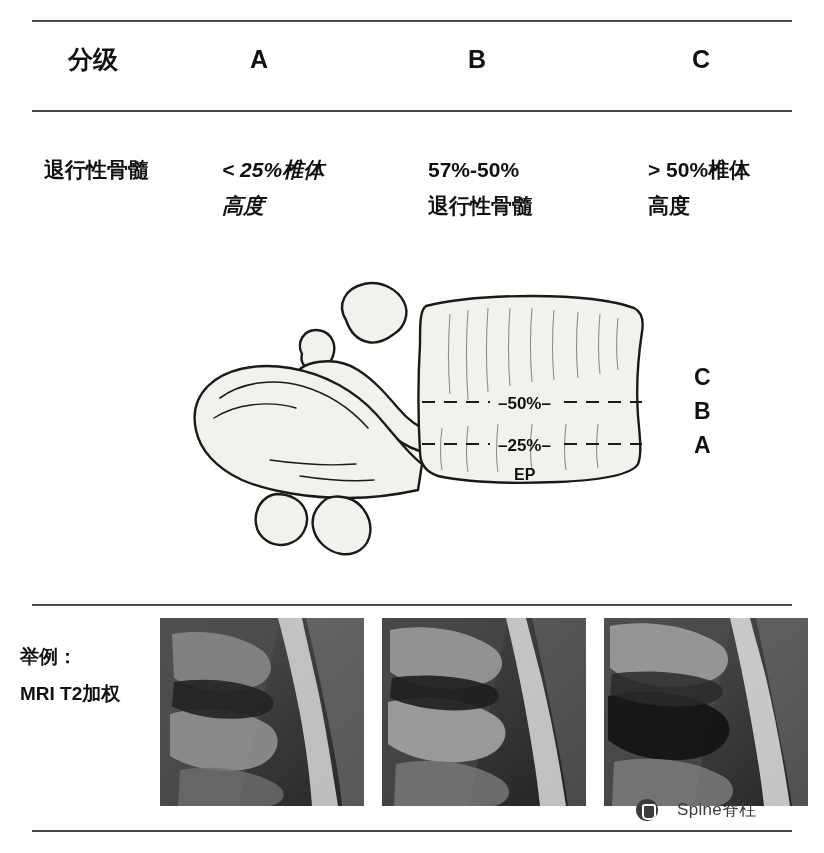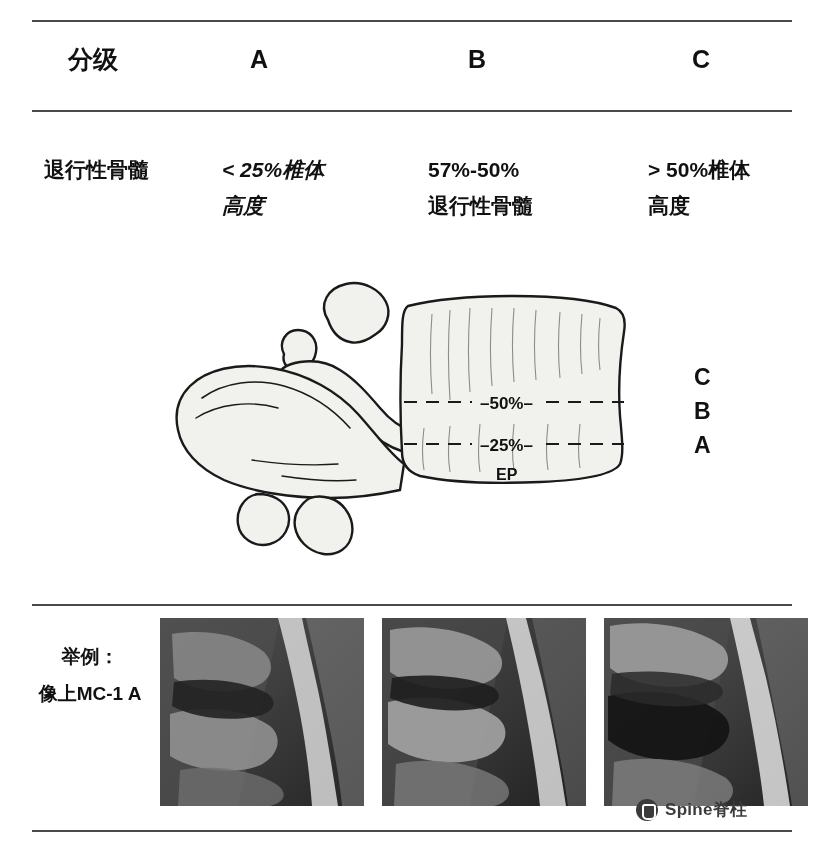--- a/index.html
+++ b/index.html
@@ -72,21 +72,21 @@
   .dcell.c0 { left: 4px; width: 180px; }
   .dcell.c1 { left: 182px; width: 200px; font-style: italic; }
   .dcell.c2 { left: 388px; width: 210px; }
   .dcell.c3 { left: 608px; width: 180px; }
   .dline { display: block; white-space: nowrap; }
 
   
   .illus {
     position: absolute;
     top: 258px;
-    left: 132px;
+    left: 150px;
     width: 560px;
     height: 330px;
   }
   .illus svg { display: block; }
 
   .abc-labels {
     position: absolute;
     top: 360px;
     left: 694px;
     width: 40px;
@@ -100,21 +100,20 @@
   
   .example-caption {
     position: absolute;
     top: 638px;
     left: 20px;
     width: 140px;
     font-weight: bold;
     font-size: 19px;
     line-height: 37px;
     color: #111;
-    text-align: center;
   }
   .example-caption span { display: block; white-space: nowrap; }
 
   .mri-strip {
     position: absolute;
     top: 618px;
     left: 160px;
     width: 648px;
     height: 190px;
   }
@@ -154,23 +153,24 @@
     position: absolute;
     left: 6px;
     top: 5px;
     width: 10px;
     height: 12px;
     border: 2px solid #ffffff;
     border-radius: 3px 3px 5px 5px;
   }
   .wm-text {
     font-size: 17px;
-    font-weight: bold;
+    font-weight: normal;
     letter-spacing: 0.3px;
     white-space: nowrap;
+    margin-left: 12px;
   }
 </style>
 </head>
 <body>
 
 <div class="page">
 
   <div class="rule top"></div>
 
   <div class="header-row">
@@ -256,21 +256,21 @@
   <div class="abc-labels">
     <span>C</span>
     <span>B</span>
     <span>A</span>
   </div>
 
   <div class="rule above-images"></div>
 
   <div class="example-caption">
     <span>举例：</span>
-    <span>像上MC-1 A</span>
+    <span>MRI T2加权</span>
   </div>
 
   <div class="mri-strip">
 
     <div class="mri m0">
       <svg width="204" height="188" viewBox="0 0 204 188" xmlns="http://www.w3.org/2000/svg">
         <defs>
           <linearGradient id="ga" x1="0" y1="0" x2="1" y2="1">
             <stop offset="0%" stop-color="#565656"></stop>
             <stop offset="55%" stop-color="#3a3a3a"></stop>

